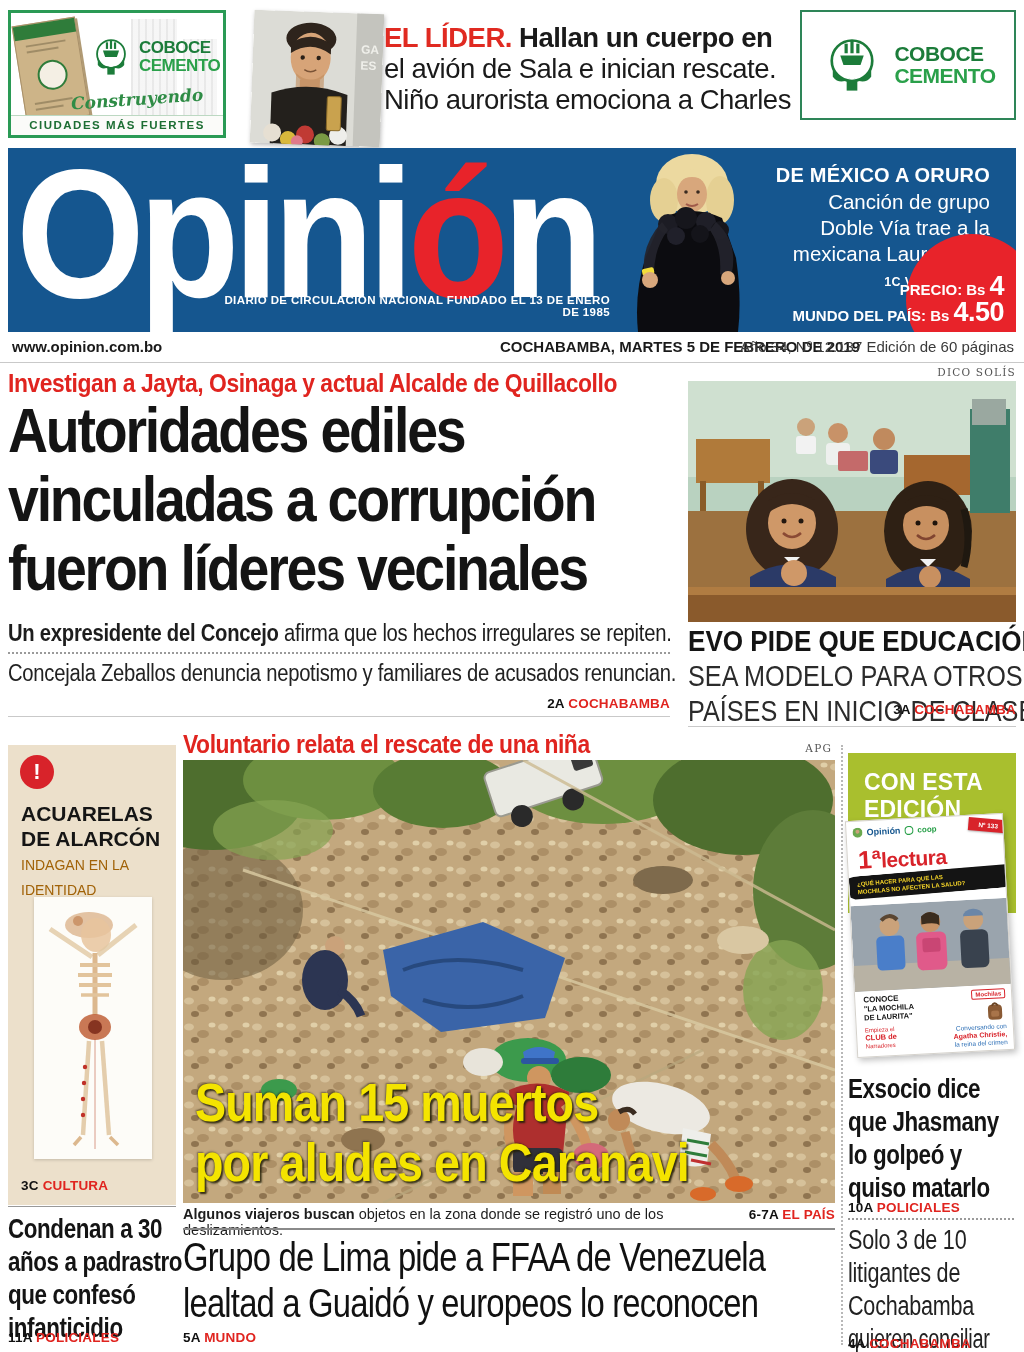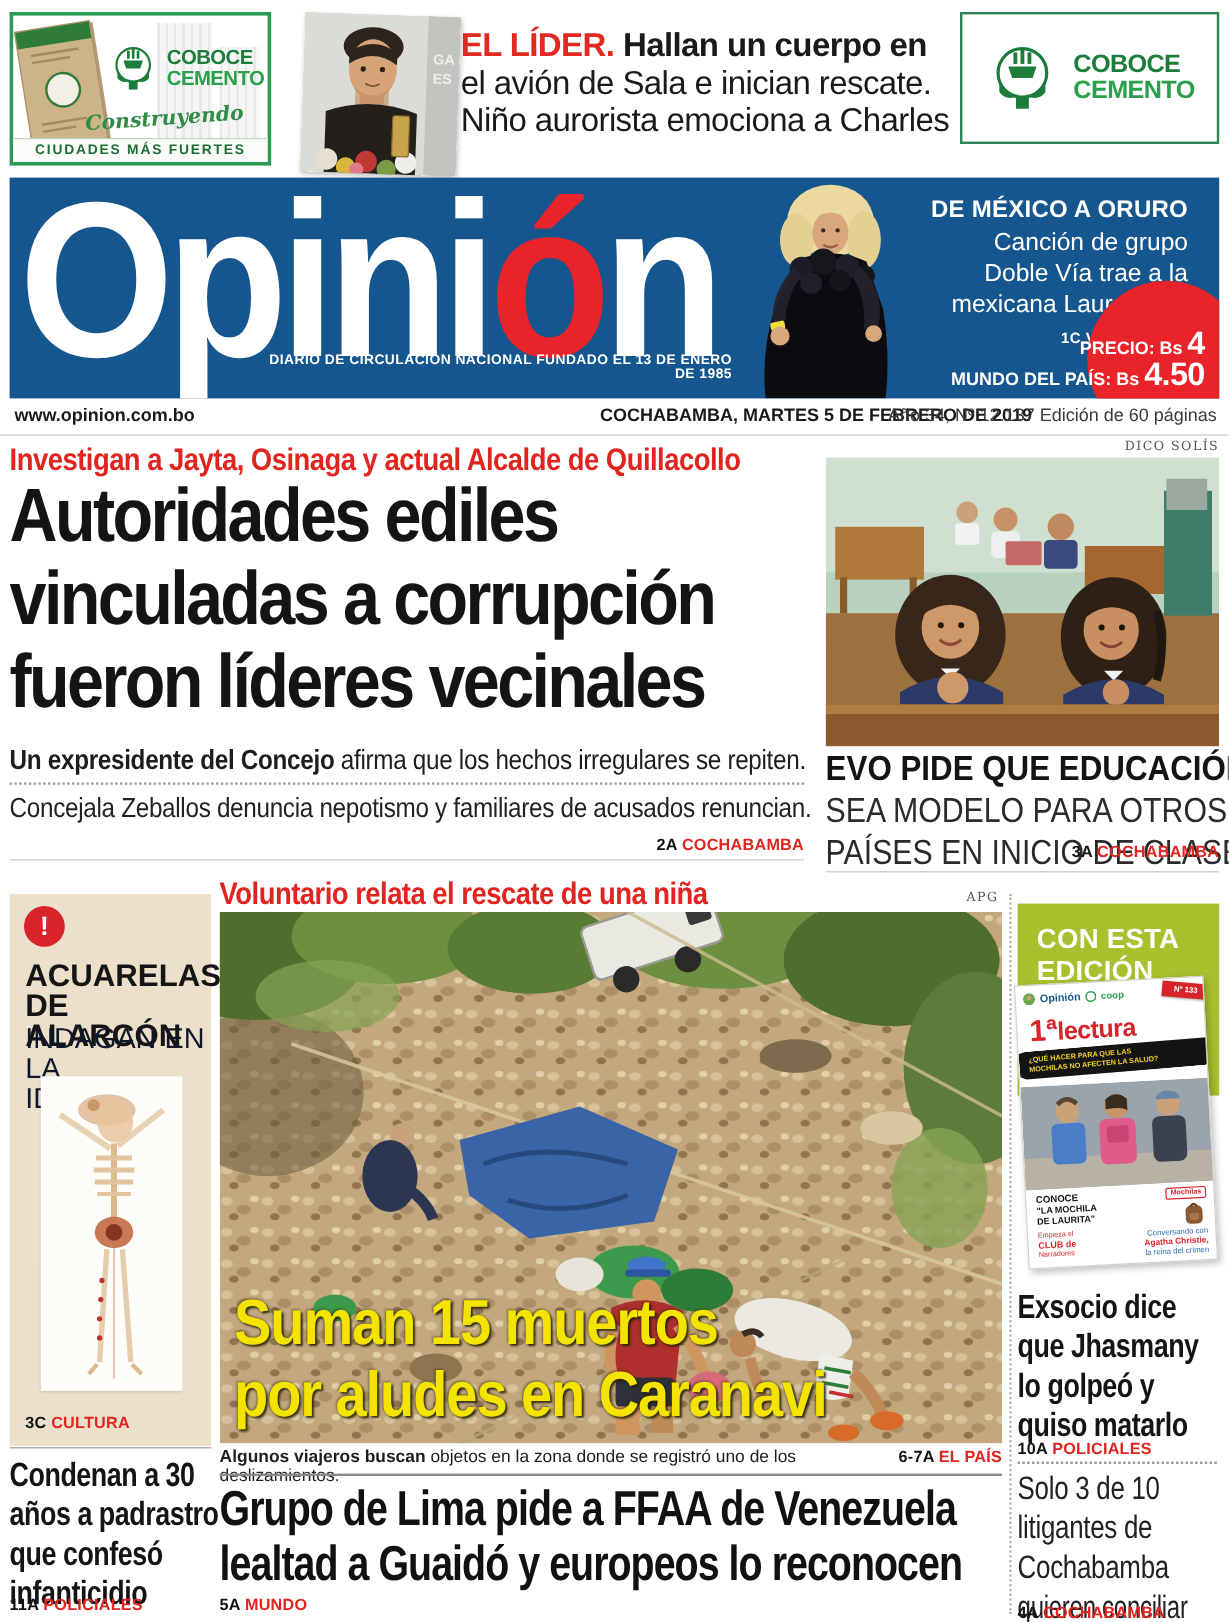--- a/index.html
+++ b/index.html
@@ -55,34 +55,34 @@
   .pref .sec { color:#e0241f; }
   .credit { font-size:10.5px; color:#555; letter-spacing:1.2px; font-family:"DejaVu Serif", serif; }
 
   .edu-headline { left:688px; top:626px; width:330px; line-height:31px; }
   .edu-headline .b { font-size:29px; font-weight:800; color:#141414; }
   .edu-headline .r { font-size:29px; font-weight:400; color:#2b2b2b; }
 
   
   .culture { left:8px; top:745px; width:168px; height:460px; background:#ece0cb; }
   .alert { position:absolute; left:12px; top:10px; width:34px; height:34px; border-radius:50%; background:#d8232a; color:#fff; font-weight:800; font-size:22px; text-align:center; line-height:34px; }
-  .cul-title { position:absolute; left:13px; top:56px; font-size:26px; font-weight:800; color:#151515; line-height:25px; }
-  .cul-sub { position:absolute; left:13px; top:108px; font-size:24px; font-weight:400; color:#0f172a; line-height:25px; }
+  .cul-title { position:absolute; left:13px; top:56px; font-size:21px; font-weight:800; color:#151515; line-height:25px; }
+  .cul-sub { position:absolute; left:13px; top:108px; font-size:14px; font-weight:400; color:#a16207; line-height:25px; }
   .skeleton-frame { position:absolute; left:26px; top:152px; width:118px; height:262px; background:#fdfcf8; box-shadow:0 1px 3px rgba(0,0,0,.18); }
   .cul-ref { position:absolute; left:13px; bottom:12px; }
 
   .small-head { font-weight:700; color:#141414; font-size:28px; line-height:33px; letter-spacing:-.5px; }
   .small-head-light { font-weight:400; color:#222; font-size:27px; line-height:33px; letter-spacing:-.3px; }
 
   
   .landslide { left:183px; top:760px; width:652px; height:443px; overflow:hidden; }
   .overlay-yellow { position:absolute; left:12px; color:#f4e400; font-weight:800; font-size:53px; letter-spacing:-1px; text-shadow:2px 2px 2px rgba(35,32,8,.9), -1px -1px 2px rgba(35,32,8,.5); }
   .caption-bar { left:183px; top:1206px; width:652px; display:flex; justify-content:space-between; align-items:baseline; font-size:14.5px; color:#1d1d1d; }
 
-  .venezuela { left:183px; top:1234px; width:660px; font-size:41px; font-weight:700; color:#111; line-height:46px; letter-spacing:-1px; }
+  .venezuela { left:183px; top:1234px; width:660px; font-size:41px; font-weight:400; color:#111; line-height:46px; letter-spacing:-1px; }
 
   
   .edition-box { left:848px; top:753px; width:168px; height:160px; background:#a9bf2e; padding:16px 0 0 16px; color:#fff; }
   .edition-box .l1 { font-size:23px; font-weight:600; letter-spacing:.2px; }
   .edition-box .l2 { font-size:23px; font-weight:800; letter-spacing:.2px; }
   .cover { left:851px; top:817px; width:158px; height:237px; background:#fff; border:1px solid #d5d2cc; box-shadow:2px 3px 6px rgba(0,0,0,.25); transform:rotate(-3deg); overflow:hidden; }
   .cover-logos { position:absolute; left:6px; top:6px; display:flex; align-items:center; gap:4px; }
   .cover-brand { font-size:9px; font-weight:800; color:#15568f; }
   .cover-coop { font-size:8px; font-weight:800; color:#2aa04a; }
   .ribbon { position:absolute; right:-6px; top:4px; background:#d8232a; color:#fff; font-size:6.5px; font-weight:800; padding:3px 10px; transform:rotate(8deg); box-shadow:0 1px 2px rgba(0,0,0,.3); }

